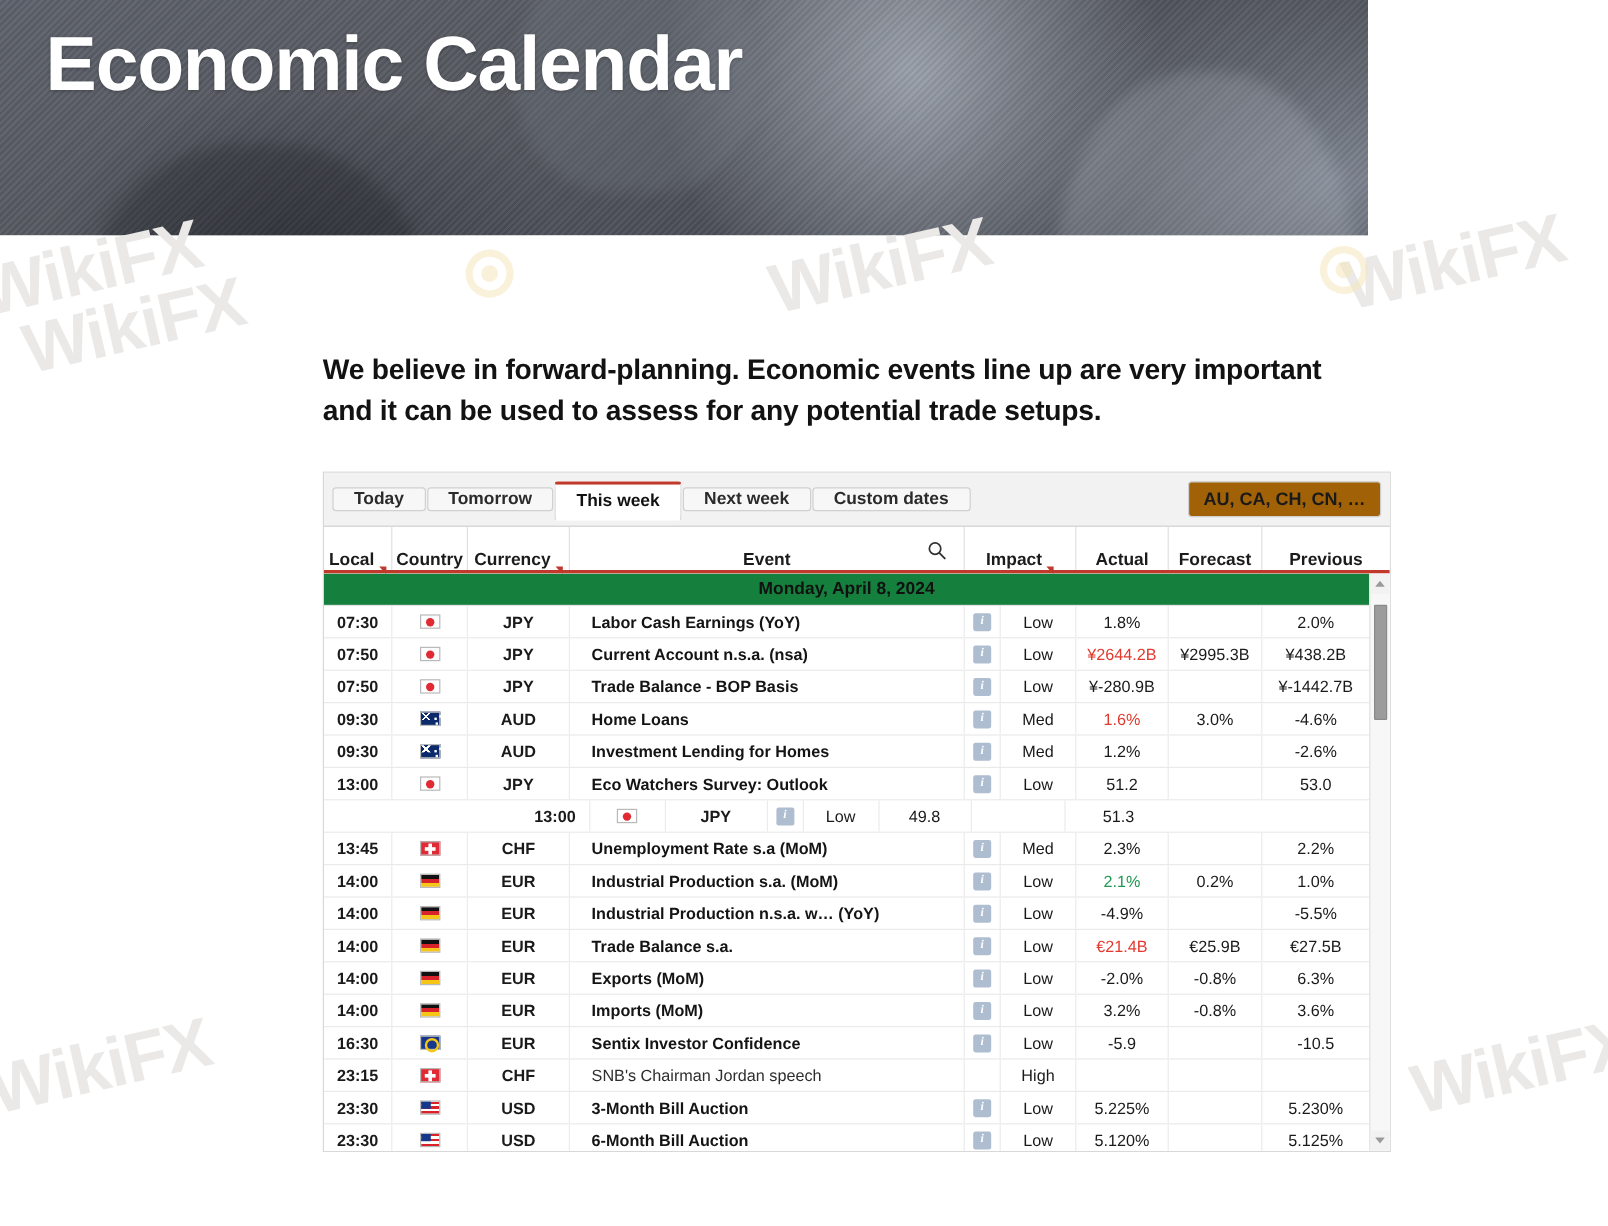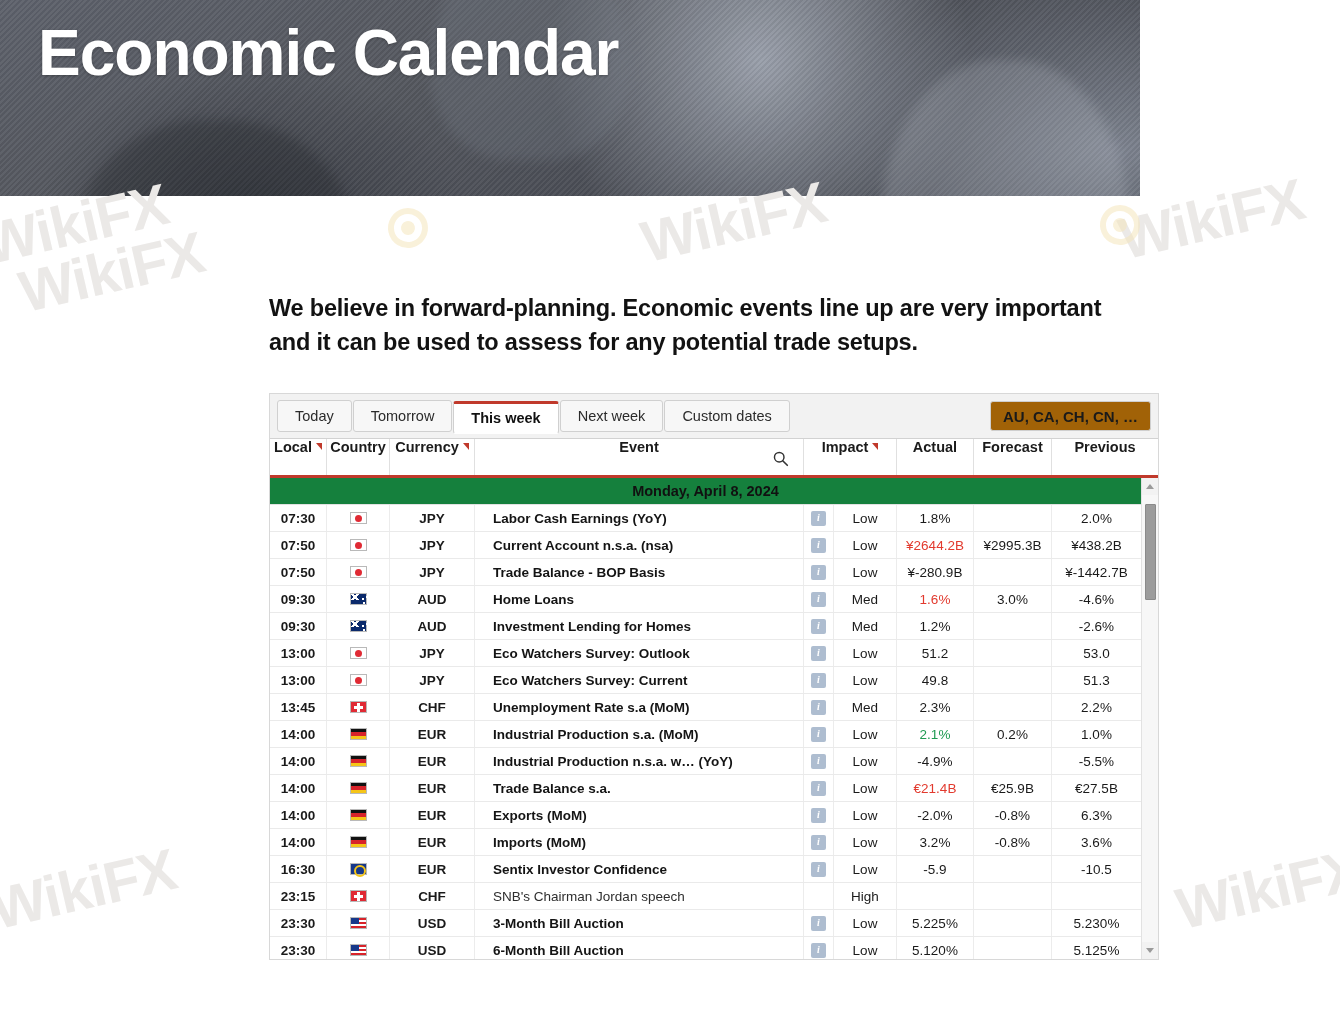--- a/index.html
+++ b/index.html
@@ -78,25 +78,25 @@
   }
 
   
   #tabstrip {
     height:45px; background:#f2f2f2;
     border-bottom:1px solid #d2d2d2;
     display:flex; align-items:center;
     padding:0 7px; position:relative; flex:none;
   }
   .tab {
-    height:32px; padding:0 17px; margin-right:1px;
+    height:20px; padding:0 17px; margin-right:1px;
     display:flex; align-items:center; justify-content:center;
     font-size:14.5px; color:#2b2b2b;
     background:#f7f7f7; border:1px solid #d0d0d0;
-    border-radius:3px; cursor:pointer; white-space:nowrap;
+    border-radius:3px; cursor:pointer; white-space:nowrap;font-weight:bold;
   }
   .tab.active {
     background:#ffffff; font-weight:bold; color:#111;
     border-top:3px solid #c0392b; border-bottom:1px solid #ffffff;
     height:33px; position:relative; top:1px;
   }
   #ccy-btn {
     margin-left:auto;
     height:30px; padding:0 12px;
     display:flex; align-items:center;
@@ -106,21 +106,21 @@
   }
 
   
   #colhead {
     display:flex; height:39px; flex:none;
     background:#ffffff;
     border-bottom:3px solid #c0392b;
     font-size:14.5px; font-weight:bold; color:#1b1b1b;
   }
   #colhead .ch {
-    display:flex; align-items:flex-start; justify-content:center;
+    display:flex; align-items:flex-end; justify-content:center;
     border-right:1px solid #e0e0e0; position:relative;
   }
   #colhead .ch:last-child { border-right:none; }
   .sortcaret {
     display:inline-block; width:0; height:0; margin-left:4px;
     border-left:6px solid transparent; border-top:7px solid #c0392b;
     position:relative; top:4px;
   }
   .search-ic { width:17px; height:17px; position:absolute; right:14px; top:11px; }
 
@@ -393,21 +393,20 @@
           <div class="c-act">51.2</div>
           <div class="c-fcst"></div>
           <div class="c-prev">53.0</div>
         </div>
         <div class="row">
           <div class="c-time">13:00</div>
           <div class="c-ctry">
             <span class="flag fl-jp"></span>
           </div>
           <div class="c-curr">JPY</div>
-          <div class="c-evt">Eco Watchers Survey: Current</div>
           <div class="c-info">
             <span class="ibadge">i</span>
           </div>
           <div class="c-imp">Low</div>
           <div class="c-act">49.8</div>
           <div class="c-fcst"></div>
           <div class="c-prev">51.3</div>
         </div>
         <div class="row">
           <div class="c-time">13:45</div>

